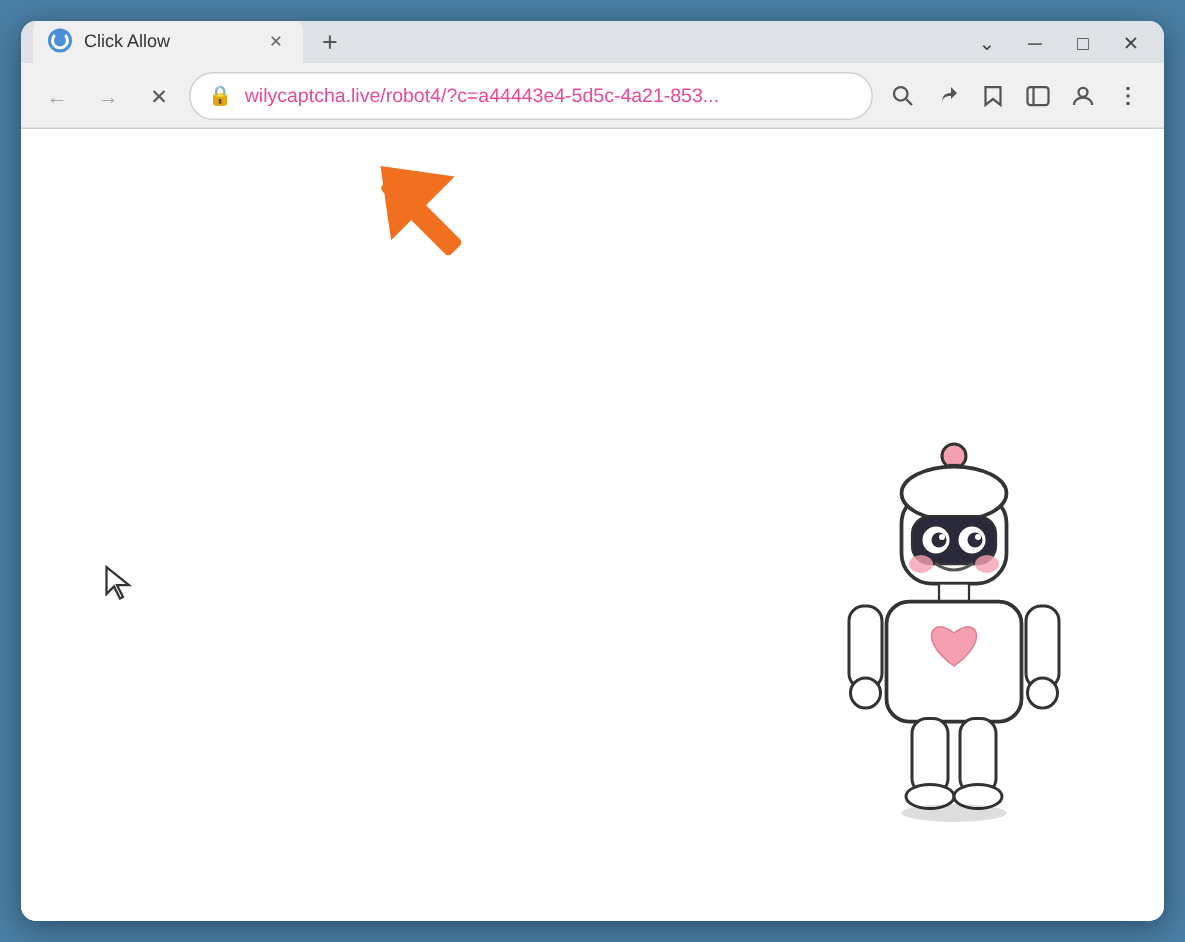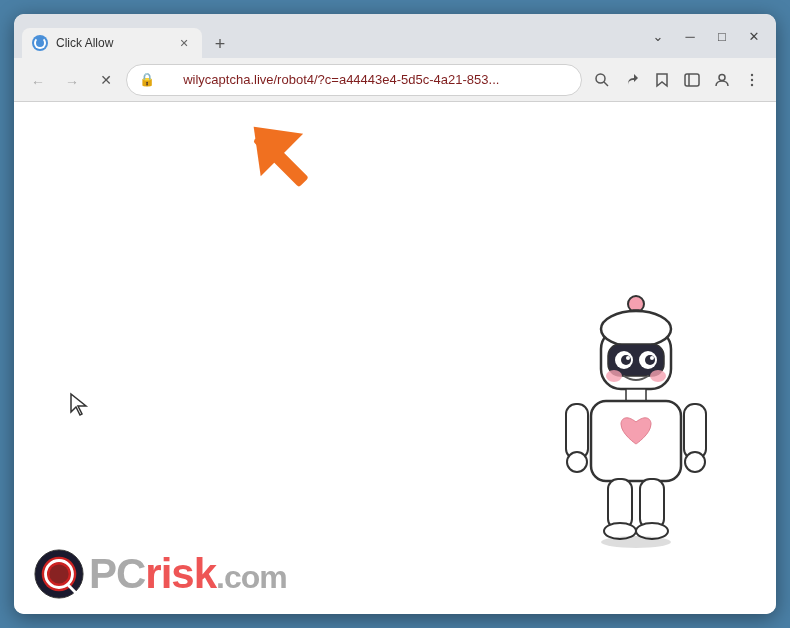--- a/index.html
+++ b/index.html
@@ -22,21 +22,21 @@
       border-radius: 10px;
       box-shadow: 0 4px 20px rgba(0,0,0,0.4);
       display: flex;
       flex-direction: column;
       overflow: hidden;
     }
 
     
     .title-bar {
       background: #dee1e6;
-      height: 44px;
+      height: 28px;
       display: flex;
       align-items: center;
       padding: 0 8px;
       border-radius: 10px 10px 0 0;
       gap: 4px;
       text-align: right;
     }
 
     .tab-area {
       display: flex;
@@ -174,25 +174,24 @@
     }
 
     .lock-icon {
       color: #5a5a5a;
       font-size: 13px;
     }
 
     .address-text {
       flex: 1;
       font-size: 13px;
-      color: #7f1d1d;
+      color: #ec4899;
       overflow: hidden;
       white-space: nowrap;
       text-overflow: ellipsis;
-      margin-left: 20px;
     }
 
     .toolbar-icons {
       display: flex;
       align-items: center;
       gap: 2px;
     }
 
     .toolbar-icon-btn {
       width: 28px;
@@ -435,29 +434,15 @@
         <ellipse cx="84" cy="237" rx="16" ry="8" fill="white" stroke="#333" stroke-width="2"></ellipse>
 
         <rect x="104" y="185" width="24" height="50" rx="10" fill="white" stroke="#333" stroke-width="2"></rect>
 
         <ellipse cx="116" cy="237" rx="16" ry="8" fill="white" stroke="#333" stroke-width="2"></ellipse>
 
         <ellipse cx="100" cy="248" rx="35" ry="6" fill="#00000022"></ellipse>
       </svg>
     </div>
 
-    <div class="pcrisk-logo">
-
-      <svg width="52" height="52" viewBox="0 0 52 52" class="pcrisk-icon">
-        <circle cx="26" cy="26" r="25" fill="#1a1a2e" stroke="#333" stroke-width="1"></circle>
-        <circle cx="26" cy="26" r="18" fill="#cc2222"></circle>
-        <circle cx="26" cy="26" r="10" fill="#882222"></circle>
-
-        <line x1="36" y1="38" x2="46" y2="48" stroke="white" stroke-width="3" stroke-linecap="round"></line>
-        <circle cx="26" cy="26" r="14" fill="none" stroke="white" stroke-width="3"></circle>
-      </svg>
-      <div style="font-size:42px; font-weight:900; letter-spacing:-1px; line-height:1;">
-        <span style="color:#aaa;">PC</span><span style="color:#e55;">risk</span><span style="color:#aaa; font-size:32px;">.com</span>
-      </div>
-    </div>
 
   </div>
 </div>
 
 </body></html>

